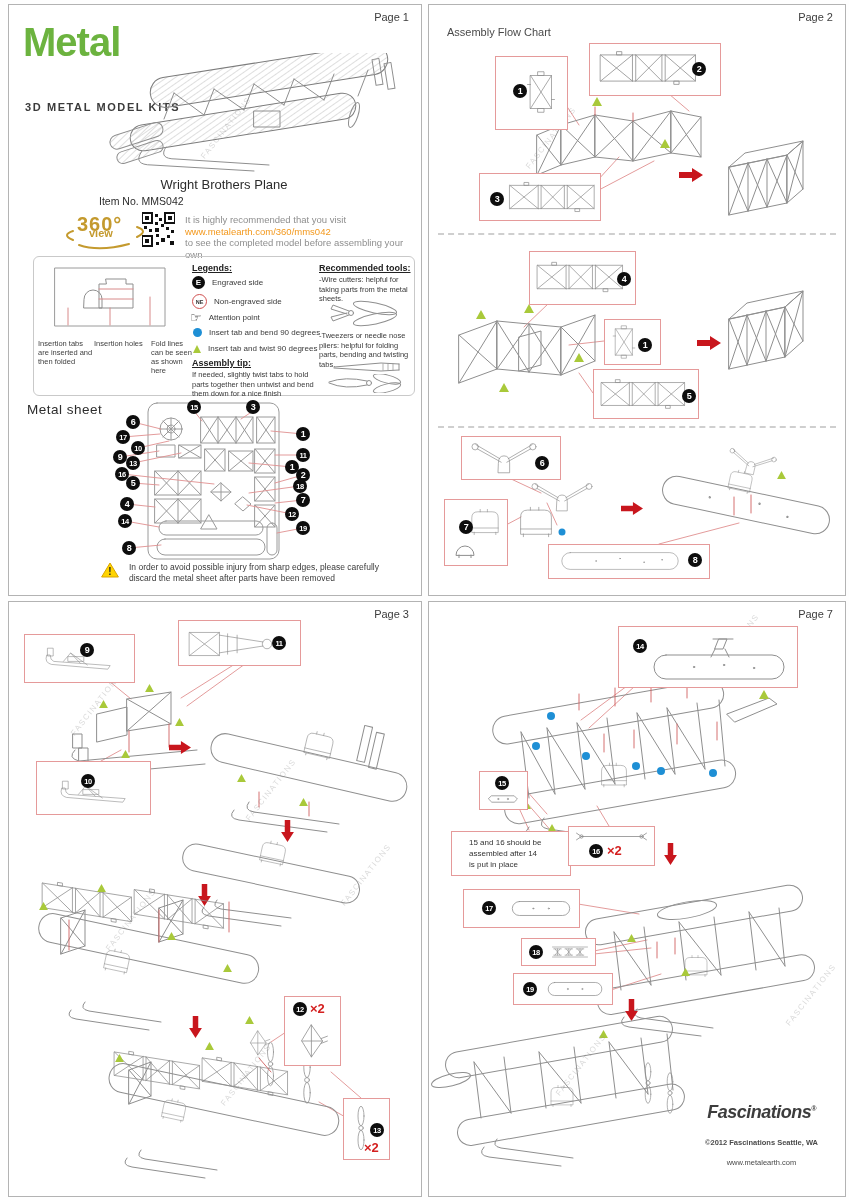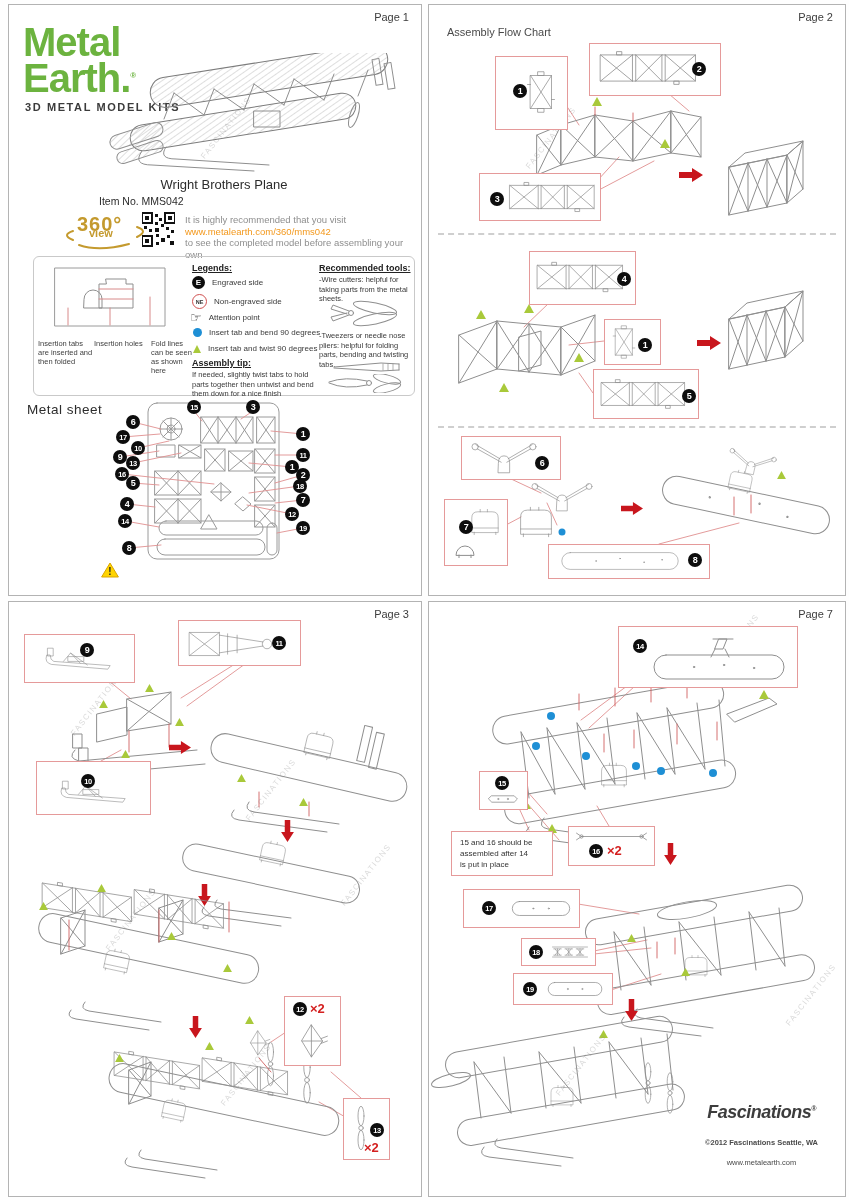--- a/index.html
+++ b/index.html
@@ -15,21 +15,21 @@
   svg.art{stroke:#8f8f8f;fill:none;stroke-width:1;stroke-linecap:round;stroke-linejoin:round;position:absolute}
   .wm{position:absolute;color:rgba(130,130,130,0.30);font-size:8px;letter-spacing:1.5px;
       transform:rotate(-52deg);transform-origin:left top;white-space:nowrap;z-index:2}
   .lbl{position:absolute;font-size:7.5px;color:#3f3f3f;line-height:9px}
   .ltitle{position:absolute;font-size:9px;font-weight:bold;color:#222;text-decoration:underline}
   .ltext{position:absolute;font-size:8px;color:#3a3a3a;line-height:9.5px}
   .legrow{position:absolute;display:flex;align-items:center;gap:7px}
   .dashsep{position:absolute;border-top:2px dashed #cfcfcf;left:9px;right:9px}
   .gtri{width:0;height:0;border-left:4.5px solid transparent;border-right:4.5px solid transparent;border-bottom:8px solid #a9c93a}
   .bluedot{width:9px;height:9px;border-radius:50%;background:#1e8fd5}
-  .notebox{position:absolute;border:1.2px solid #e59a9a;background:#fff;font-size:8px;color:#333;line-height:11px;padding:5px 8px;z-index:3}
+  .notebox{position:absolute;border:1.2px solid #e59a9a;background:#fff;font-size:8px;color:#333;line-height:11px;padding:5px 17px;z-index:3}
 </style>
 </head>
 <body>
 
 <svg width="0" height="0" style="position:absolute" aria-hidden="true">
 <defs>
   <pattern id="hatch" width="5" height="5" patternUnits="userSpaceOnUse" patternTransform="rotate(64)">
     <line x1="0" y1="0" x2="0" y2="5" stroke="#bdbdbd" stroke-width="1"></line>
   </pattern>
   <symbol id="truss3" viewBox="0 0 120 44">
@@ -122,21 +122,20 @@
 </defs>
 </svg>
 
 <div id="root">
 
   <div class="pg" id="pg1" style="left:8px;top:4px;width:412px;height:590px">
     <span class="pglabel">Page 1</span>
 
     <div class="abs" style="left:14px;top:20px;line-height:34px;font-size:40px;font-weight:800;color:#6cb33f;letter-spacing:-1px">
       <div>Metal</div>
-      <div><span>Earth.</span><span style="font-size:8px;vertical-align:super">®</span></div>
     </div>
     <div class="abs" style="left:16px;top:96px;font-size:11px;font-weight:bold;letter-spacing:1.6px;color:#3b3b3b">3D METAL MODEL KITS</div>
 
     <svg class="art" style="left:95px;top:48px" width="305" height="130" viewBox="0 0 305 130">
       <rect x="45" y="8" width="240" height="30" rx="15" fill="url(#hatch)" stroke="#7c7c7c" transform="rotate(-9 165 23)"></rect>
       <rect x="25" y="56" width="228" height="26" rx="13" fill="url(#hatch)" stroke="#7c7c7c" transform="rotate(-9 139 69)"></rect>
       <path d="M70,40 L60,66 M110,36 L100,62 M150,31 L140,57 M190,26 L180,52 M230,21 L220,47 M264,17 L254,43"></path>
       <path d="M70,40 L100,62 M110,36 L140,57 M150,31 L180,52 M190,26 L220,47"></path>
       <rect x="270" y="6" width="7" height="26" transform="rotate(-9 273 19)"></rect>
       <rect x="282" y="10" width="7" height="26" transform="rotate(-9 285 23)"></rect>
@@ -327,20 +326,24 @@
     <span class="co" style="left:287px;top:463px">2</span>
     <span class="co s2" style="left:284px;top:474px">18</span>
     <span class="co" style="left:287px;top:488px">7</span>
     <span class="co s2" style="left:276px;top:502px">12</span>
     <span class="co s2" style="left:287px;top:516px">19</span>
 
     <svg class="abs" style="left:92px;top:557px" width="18" height="16" viewBox="0 0 18 16">
       <polygon points="9,1 17.4,15 0.6,15" fill="#ffd400" stroke="#d9a400" stroke-width="1"></polygon>
       <text x="9" y="13" text-anchor="middle" font-size="10" font-weight="bold" fill="#222" font-family="Liberation Sans, sans-serif">!</text>
     </svg>
+    <div class="abs" style="left:120px;top:557px;width:268px;font-size:8.5px;color:#3a3a3a;line-height:10.5px">
+      <div>In order to avoid possible injury from sharp edges, please carefully</div>
+      <div>discard the metal sheet after parts have been removed</div>
+    </div>
   </div>
 
   <div class="pg" id="pg2" style="left:428px;top:4px;width:416px;height:590px">
     <span class="pglabel">Page 2</span>
     <div class="abs" style="left:18px;top:21px;font-size:11px;color:#4a4a4a">Assembly Flow Chart</div>
     <span class="wm" style="left:95px;top:160px">FASCINATIONS</span>
 
     <svg class="art" style="left:0;top:0" width="416" height="590" viewBox="0 0 416 590">
 
       <g stroke="#e09090" stroke-width="0.9">

